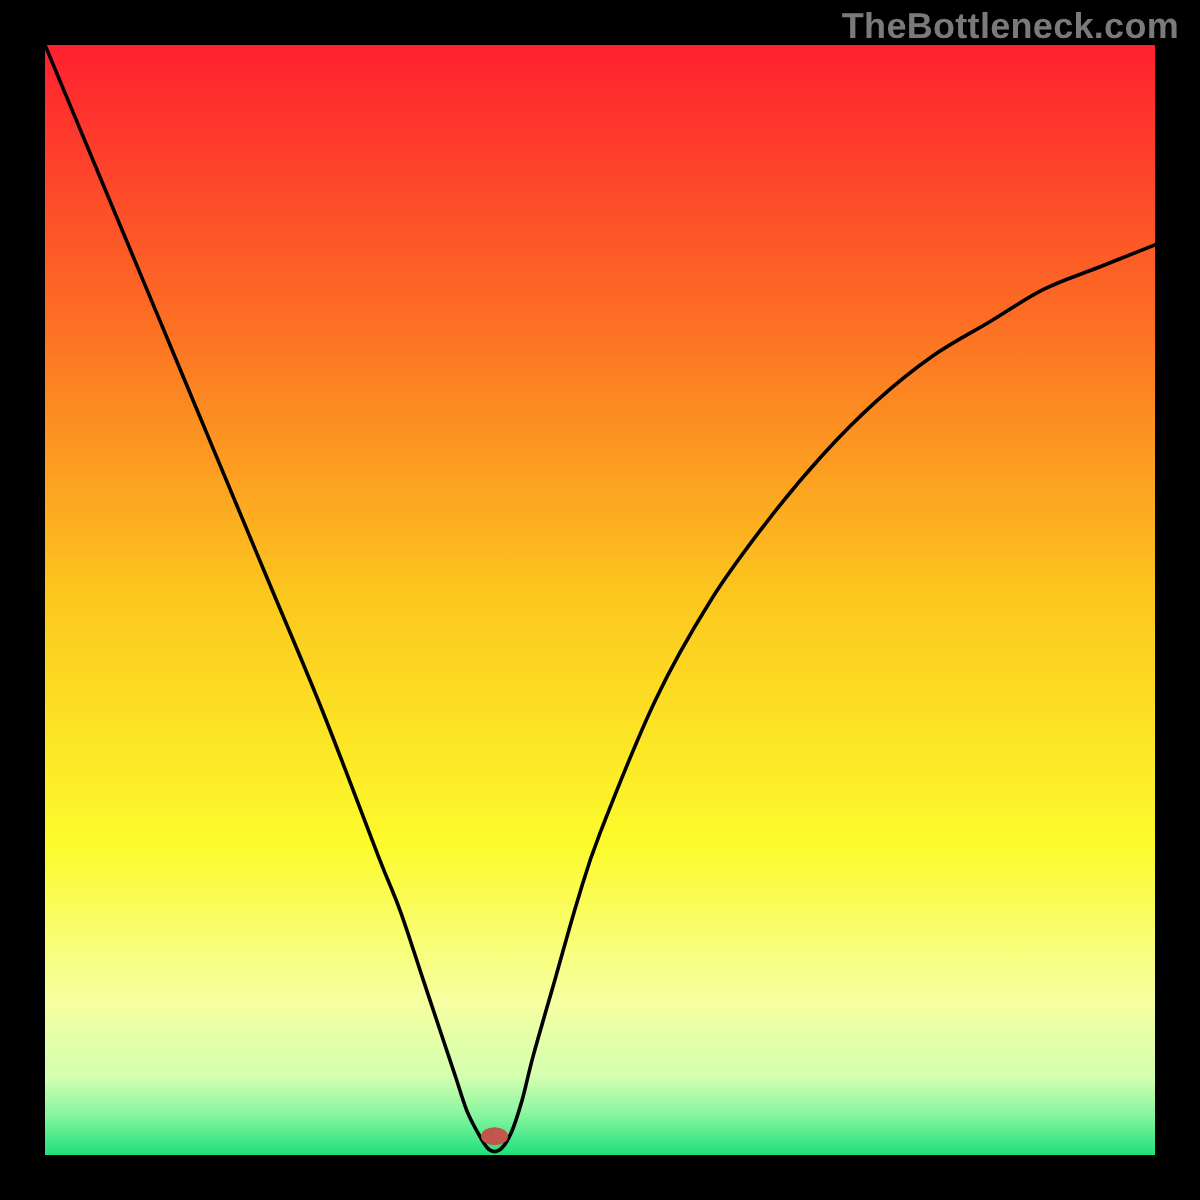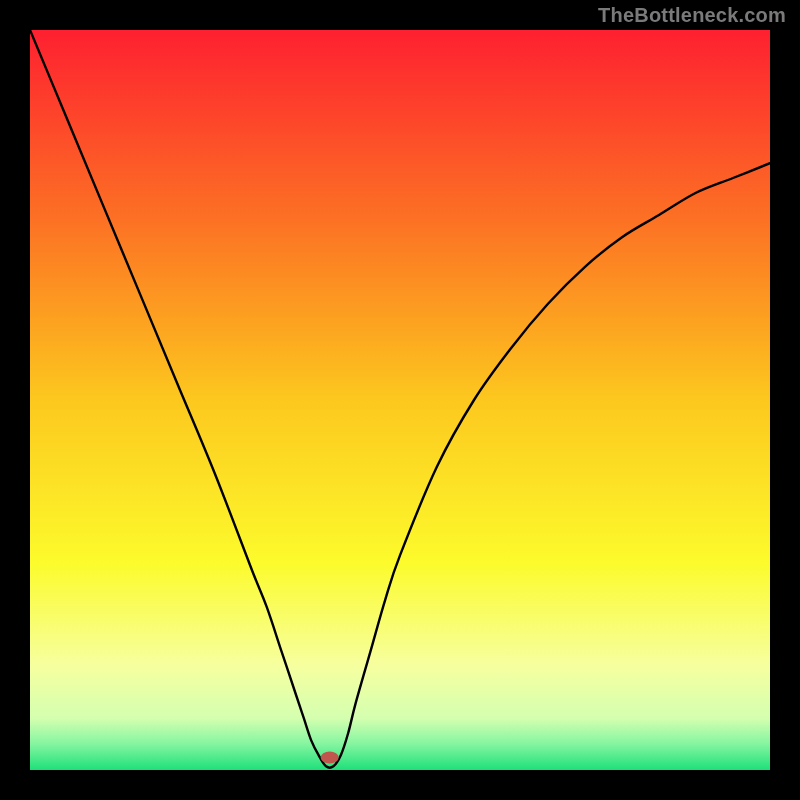--- a/index.html
+++ b/index.html
@@ -30,21 +30,21 @@
     left: 0;
     top: 0;
     width: 740px;
     height: 740px;
     display: block;
   }
   .watermark {
     position: absolute;
     top: 4px;
     right: 14px;
-    font-size: 20px;
+    font-size: 24px;
     font-weight: 600;
     color: #7a7a7a;
     letter-spacing: 0.2px;
     user-select: none;
   }
 </style>
 </head>
 <body>
 
 <div class="frame">

